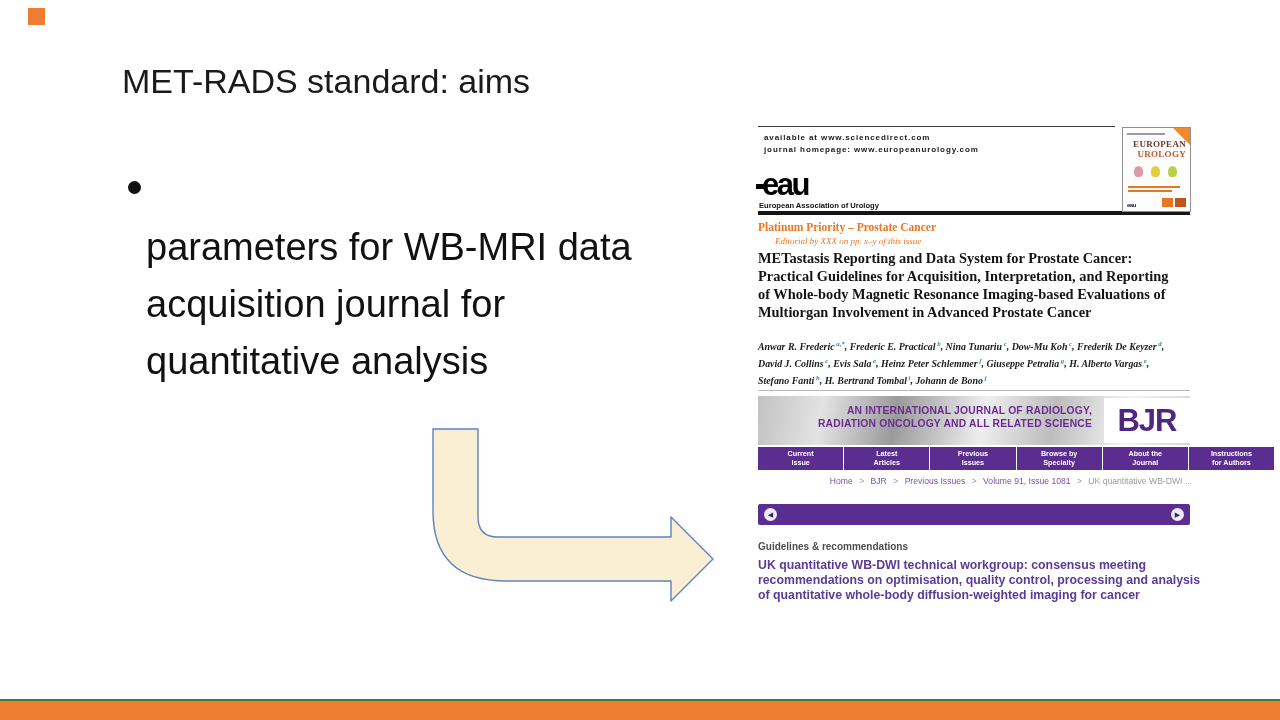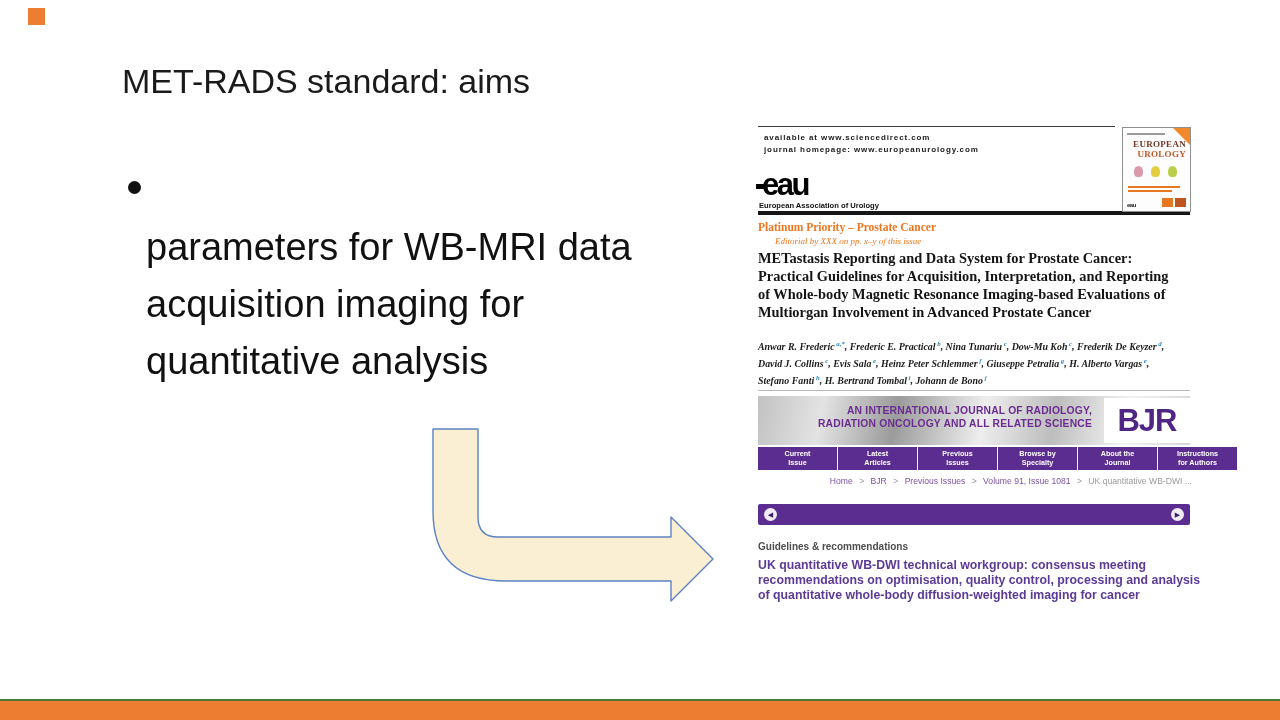--- a/index.html
+++ b/index.html
@@ -57,21 +57,21 @@
   
   #bjr-banner{left:758px;top:396px;width:432px;height:49px;
      background:linear-gradient(100deg,#c2c2c2 0%,#e3e3e3 15%,#9b9b9b 32%,#eeeeee 52%,#bdbdbd 68%,#f3f3f3 85%,#d6d6d6 100%);}
   #bjr-banner-text{position:absolute;right:98px;top:9px;text-align:right;font-size:10.3px;font-weight:800;
      color:#6B2C91;line-height:12.5px;letter-spacing:0.2px;white-space:nowrap;}
   #bjr-logo-box{position:absolute;right:0;top:2px;width:86px;height:45px;background:#ffffff;
      display:flex;align-items:center;justify-content:center;}
   #bjr-logo{font-size:31px;font-weight:900;color:#4F2683;letter-spacing:-1px;}
 
   
-  #bjr-nav{left:758px;top:447px;width:479px;height:23px;background:#5B2D90;display:flex;}
+  #bjr-nav{left:758px;top:447px;width:516px;height:23px;background:#5B2D90;display:flex;}
   .nav-cell{flex:1;border-right:1px solid #ffffff;display:flex;flex-direction:column;
      align-items:center;justify-content:center;color:#ffffff;font-size:7.2px;font-weight:bold;
      line-height:8.6px;text-align:center;cursor:pointer;}
   .nav-cell:last-child{border-right:none;}
 
   
   #bjr-breadcrumb{left:760px;top:476px;font-size:8.6px;color:#999;width:432px;white-space:nowrap;text-align:right;}
   .crumb-link{color:#7C52A5;cursor:pointer;}
   .crumb-sep{color:#9a9a9a;margin:0 4px;}
   #crumb-current{color:#9a9a9a;}
@@ -93,21 +93,21 @@
 <div id="slide">
 
   <div id="corner-square" class="abs" style="background:#ED7D31;"></div>
   <div id="footer-green" class="abs" style="background:#457A38;"></div>
   <div id="footer-bar" class="abs" style="background:#ED7D31;"></div>
 
   <div id="slide-title" class="abs">MET-RADS standard: aims</div>
 
   <div id="bullet-dot" class="abs"></div>
   <div class="abs bullet-line" style="top:226px;">parameters for WB-MRI data</div>
-  <div class="abs bullet-line" style="top:283px;">acquisition imaging for</div>
+  <div class="abs bullet-line" style="top:283px;">acquisition journal for</div>
   <div class="abs bullet-line" style="top:340px;">quantitative analysis</div>
 
   <svg id="arrow-shape" class="abs" width="292" height="188" viewBox="0 0 292 188">
     <path d="M 5 5 L 50 5 L 50 93 Q 50 113 70 113 L 243 113 L 243 93 L 285 135 L 243 177 L 243 157 L 78 157 Q 5 157 5 87 Z" fill="#FAEFD2" stroke="#5B83C4" stroke-width="1.4" stroke-linejoin="round"></path>
   </svg>
 
   <div id="eu-rule-top" class="abs"></div>
   <div id="eu-avail" class="abs eu-sans">available at www.sciencedirect.com</div>
   <div id="eu-homepage" class="abs eu-sans">journal homepage: www.europeanurology.com</div>
 

